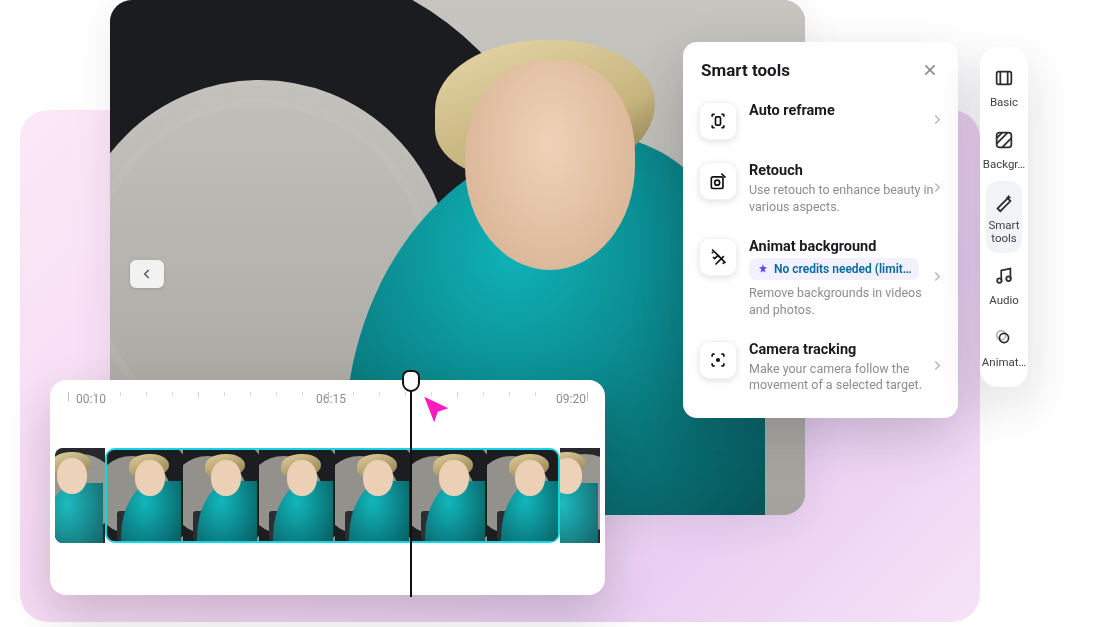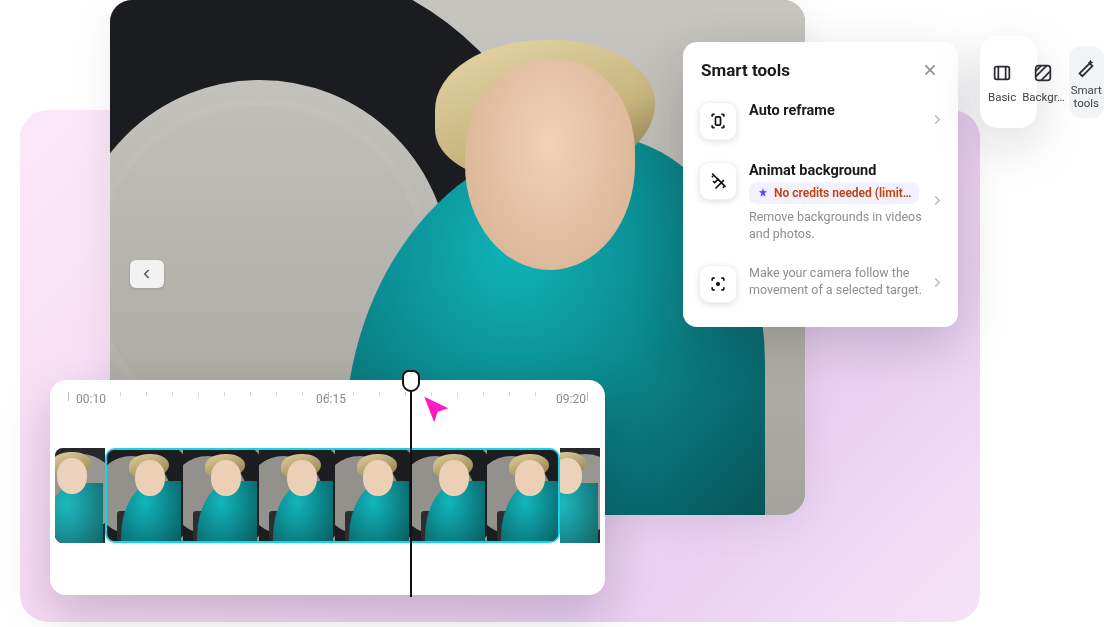--- a/index.html
+++ b/index.html
@@ -140,33 +140,33 @@
 .tool-icon svg{ width:20px; height:20px; stroke:#111; fill:none; stroke-width:2;}
 .tool-icon.remove-bg svg{ stroke:none; }
 .tool-body{ flex:1; min-width:0; }
 .tool-title{ font-size:14.5px; font-weight:700; color:#1b1b1f; margin-bottom:3px;}
 .tool-desc{ font-size:12.5px; line-height:1.35; color:#8c8c93; }
 .tool-chevron{ position:absolute; right:0; top:50%; transform:translateY(-50%); color:#b7b7bf;}
 .tool-chevron svg{ width:14px; height:14px; stroke:#b7b7bf; stroke-width:2.4; fill:none;}
 
 .badge{
   display:inline-flex; align-items:center; gap:5px;
-  font-size:12px; font-weight:600; color:#c2410c;
+  font-size:12px; font-weight:600; color:#0369a1;
   background:#f3f0ff; border-radius:8px; padding:4px 8px;
   margin-bottom:5px; max-width:100%;
 }
 .badge svg{ width:12px; height:12px; fill:#5b4bff;}
 .badge span{ white-space:nowrap; overflow:hidden; text-overflow:ellipsis;}
 
 
 .nav {
-  position:absolute; left:980px; top:36px;
-  width:57px; background:#fff;
+  position:absolute; left:980px; top:47px;
+  width:48px; background:#fff;
   border-radius:18px; box-shadow:0 18px 50px rgba(20,20,40,.15);
-  padding:10px 6px; display:flex; flex-direction:row; gap:2px;
+  padding:10px 6px; display:flex; flex-direction:column; gap:2px;
 }
 .nav-item{
   display:flex; flex-direction:column; align-items:center; justify-content:center;
   gap:6px; padding:10px 2px 8px; border-radius:12px; cursor:pointer;
 }
 .nav-item.active{ background:#f1f4f7; }
 .nav-item svg{ width:22px; height:22px; stroke:#2b2b30; fill:none; stroke-width:1.9;}
 .nav-item .lbl{ font-size:11.5px; color:#3e3e44; text-align:center; max-width:58px; white-space:nowrap; overflow:hidden; text-overflow:ellipsis;}
 </style>
 </head>
@@ -323,20 +323,36 @@
           </svg>
       </div>
       <div class="tool-body">
         <div class="tool-title">Auto reframe</div>
       </div>
       <div class="tool-chevron"><svg viewBox="0 0 24 24">
             <path d="M9 5l7 7-7 7"></path>
           </svg></div>
     </div>
 
+    <div class="tool">
+      <div class="tool-icon">
+        <svg viewBox="0 0 24 24">
+            <path d="M16 3l5 5"></path>
+            <rect x="4" y="7" width="14" height="14" rx="2"></rect>
+            <circle cx="11" cy="14" r="3"></circle>
+          </svg>
+      </div>
+      <div class="tool-body">
+        <div class="tool-title">Retouch</div>
+        <div class="tool-desc">Use retouch to enhance beauty in various aspects.</div>
+      </div>
+      <div class="tool-chevron"><svg viewBox="0 0 24 24">
+            <path d="M9 5l7 7-7 7"></path>
+          </svg></div>
+    </div>
 
     <div class="tool">
       <div class="tool-icon remove-bg">
         <svg viewBox="0 0 24 24">
           <path d="M5 3l16 16" stroke="#111" stroke-width="2"></path>
           <path d="M9 21l10-10" stroke="#111" stroke-width="2"></path>
           <path d="M6 12l2 2 4-4 2 2" stroke="#111" stroke-width="2"></path>
           <circle cx="5.5" cy="6.5" r="1.2" fill="#111"></circle>
             <circle cx="18.5" cy="19.5" r="1.2" fill="#111"></circle>
         </svg>
@@ -357,20 +373,21 @@
     </div>
 
     <div class="tool">
       <div class="tool-icon">
         <svg viewBox="0 0 24 24">
             <path d="M5 5h3M5 5v3M19 5h-3M19 5v3M5 19h3M5 19v-3M19 19h-3M19 19v-3"></path>
             <circle cx="12" cy="12" r="2.5" fill="#111" stroke="none"></circle>
           </svg>
       </div>
       <div class="tool-body">
+        <div class="tool-title">Camera tracking</div>
         <div class="tool-desc">Make your camera follow the movement of a selected target.</div>
       </div>
       <div class="tool-chevron"><svg viewBox="0 0 24 24">
             <path d="M9 5l7 7-7 7"></path>
           </svg></div>
     </div>
   </div>
 
   <div class="nav">
     <div class="nav-item">

